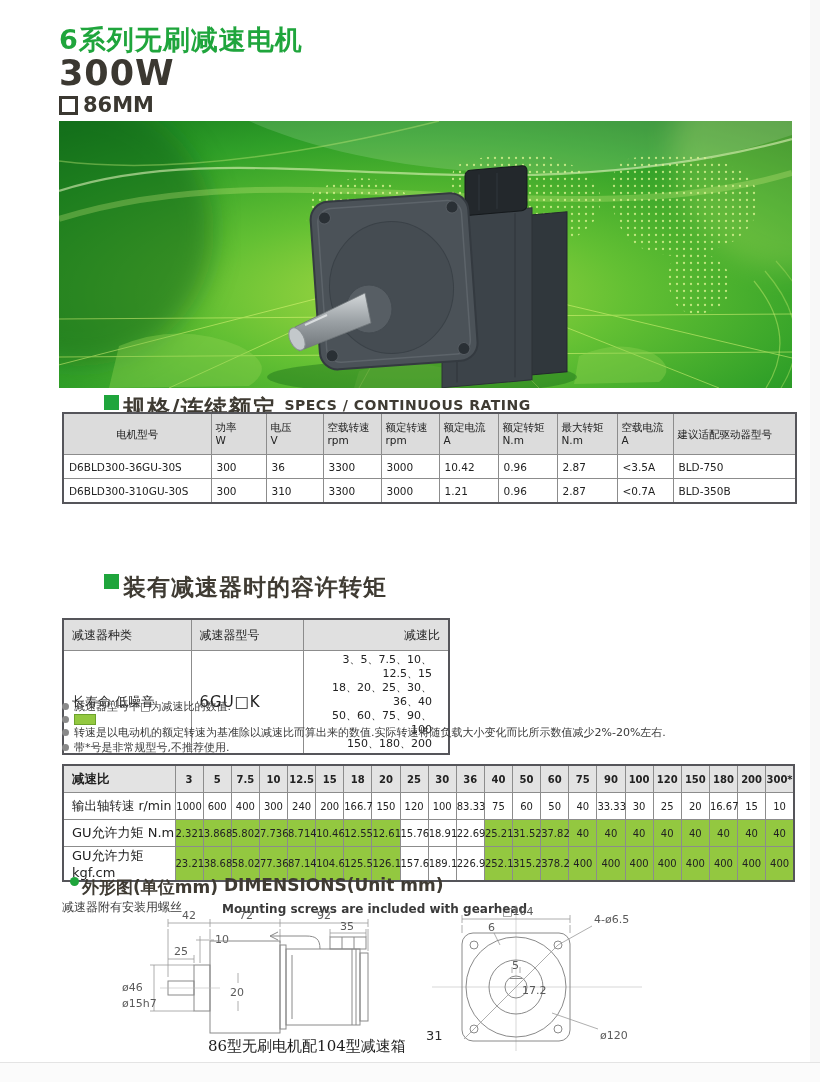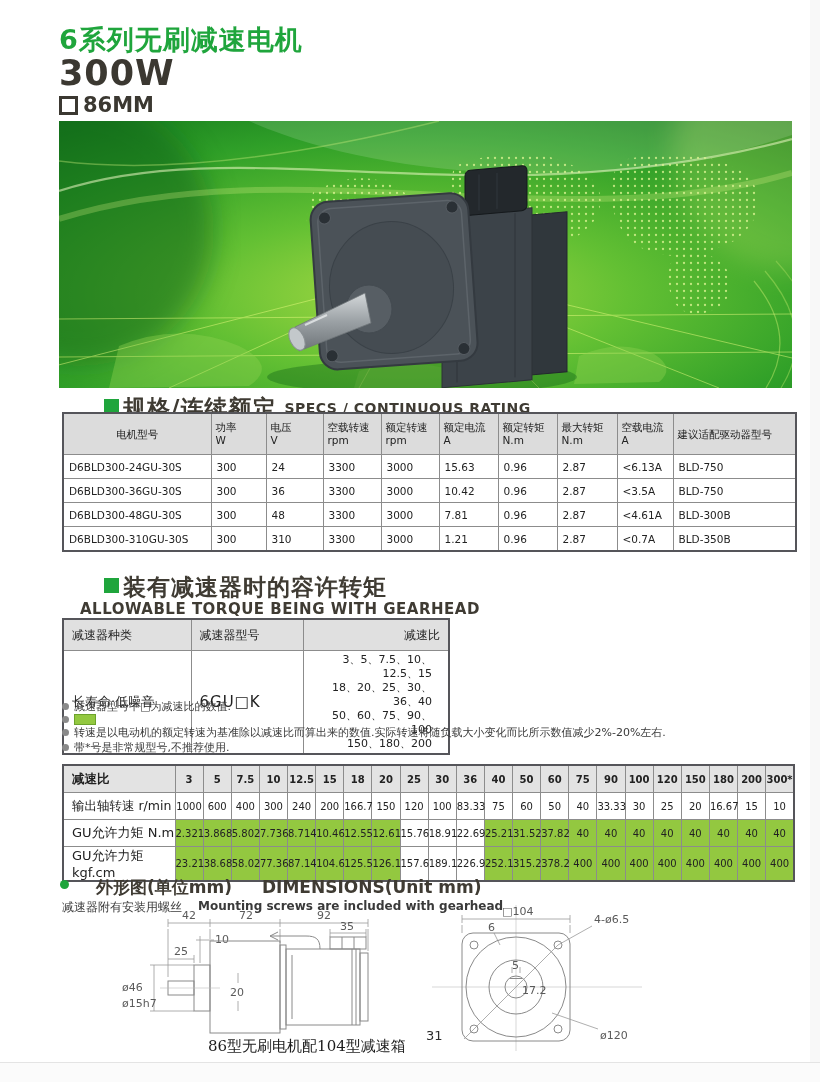--- a/index.html
+++ b/index.html
@@ -10,21 +10,21 @@
   .abs{position:absolute;}
   
   #header-block{left:59px;top:24px;}
   .series-title{color:var(--accent,#1fa53c);font-size:27px;font-weight:bold;line-height:31px;letter-spacing:1px;}
   .power-title{color:#3b3831;font-size:35px;font-weight:bold;line-height:37px;letter-spacing:1px;}
   .frame-line{color:#3b3831;font-size:21px;font-weight:bold;line-height:26px;display:flex;align-items:center;}
   .frame-square{display:inline-block;width:13px;height:13px;border:3px solid #3b3831;margin-right:5px;}
   
   #hero{left:59px;top:121px;width:733px;height:267px;}
   
-  .sec-heading{display:flex;align-items:center;padding-left:45px;}
+  .sec-heading{display:flex;align-items:flex-start;padding-left:45px;}
   .green-sq{width:15px;height:15px;background:var(--accent,#1fa53c);margin-right:4px;margin-bottom:4px;flex:none;}
   .sec-cn{font-size:23px;font-weight:bold;color:#3f3b33;line-height:26px;letter-spacing:1px;}
   .sec-en{font-size:14px;font-weight:bold;color:#3f3b33;margin-left:8px;line-height:20px;letter-spacing:0.5px;}
   .sec-en2{font-size:15px;font-weight:bold;color:#3f3b33;letter-spacing:0.5px;margin-left:21px;line-height:18px;}
   
   table{border-collapse:collapse;table-layout:fixed;}
   #spec-table table{width:733px;border:2px solid #55555a;}
   #spec-table th,#spec-table td{border:1px solid #8c8c8c;font-weight:normal;}
   #spec-table th{background:#dcdcdc;height:36px;text-align:left;vertical-align:middle;padding:2px 4px;font-size:10.5px;color:#222;}
   #spec-table th .h-cn{line-height:13px;}
@@ -47,25 +47,25 @@
   .note-swatch{display:inline-block;width:20px;height:9px;background:var(--cell-green,#93c840);border:1px solid #6da32c;margin-right:2px;flex:none;}
   
   #ratio-table table{width:733px;border:2px solid #55555a;}
   #ratio-table td{border:1px solid #8c8c8c;text-align:center;font-size:10px;color:#222;height:26px;padding:0;background:#fff;}
   #ratio-table td.lbl{text-align:left;padding-left:8px;font-size:12.5px;}
   #ratio-table td.lbl.big{font-size:13px;}
   #ratio-table tr.gray td{background:#e3e3e3;}
   #ratio-table tr.ratios td{font-weight:bold;}
   #ratio-table td.green{background:var(--cell-green,#93c840);}
   
-  #dims-heading{left:60px;top:877px;display:flex;align-items:center;gap:24px;}
+  #dims-heading{left:70px;top:877px;display:flex;align-items:flex-start;}
   .dims-dot{width:9px;height:9px;border-radius:50%;background:var(--accent,#1fa53c);margin:0 3px 5px 0;flex:none;}
   .dims-cn{font-size:17px;font-weight:bold;color:#3f3b33;line-height:20px;}
   .dims-en{font-size:17px;font-weight:bold;color:#3f3b33;margin-left:6px;line-height:16px;}
-  #dims-note{left:62px;top:899px;font-size:12px;color:#3a3a3a;display:flex;align-items:flex-start;}
+  #dims-note{left:62px;top:899px;font-size:12px;color:#3a3a3a;display:flex;align-items:flex-end;gap:24px;}
   .dims-note-en{font-size:12px;font-weight:bold;margin-left:16px;color:#3a3a3a;}
   
   .drawing text{font-family:"DejaVu Sans","Liberation Sans",sans-serif;font-size:11px;fill:#5a5a5a;}
   .drawing .thin{stroke:#9a9a9a;stroke-width:0.8;fill:none;}
   .drawing .body{stroke:#8a8a8a;stroke-width:1;fill:none;}
   .drawing .cline{stroke:#bdbdbd;stroke-width:0.6;fill:none;}
   
   #caption{left:208px;top:1037px;font-family:"DejaVu Serif","Liberation Serif",serif;font-size:15px;color:#1d1d1d;}
   #page-number{left:426px;top:1028px;font-size:13px;color:#2c2c2c;}
   #edge-right{right:0;top:0;width:10px;height:1082px;background:#f3f3f3;opacity:.6;}
@@ -228,54 +228,30 @@
             <div class="h-cn">空载电流</div>
             <div class="h-unit">A</div>
           </th>
           <th>
             <div class="h-cn">建议适配驱动器型号</div>
           </th>
         </tr>
       </thead>
     <tbody id="spec-body">
         <tr>
-          <td>D6BLD300-24GU-30S</td>
-          <td>300</td>
-          <td>24</td>
-          <td>3300</td>
-          <td>3000</td>
-          <td>15.63</td>
-          <td>0.96</td>
-          <td>2.87</td>
-          <td>&lt;6.13A</td>
-          <td>BLD-750</td>
-        </tr>
-        <tr>
           <td>D6BLD300-36GU-30S</td>
           <td>300</td>
           <td>36</td>
           <td>3300</td>
           <td>3000</td>
           <td>10.42</td>
           <td>0.96</td>
           <td>2.87</td>
           <td>&lt;3.5A</td>
           <td>BLD-750</td>
-        </tr>
-        <tr>
-          <td>D6BLD300-48GU-30S</td>
-          <td>300</td>
-          <td>48</td>
-          <td>3300</td>
-          <td>3000</td>
-          <td>7.81</td>
-          <td>0.96</td>
-          <td>2.87</td>
-          <td>&lt;4.61A</td>
-          <td>BLD-300B</td>
         </tr>
         <tr>
           <td>D6BLD300-310GU-30S</td>
           <td>300</td>
           <td>310</td>
           <td>3300</td>
           <td>3000</td>
           <td>1.21</td>
           <td>0.96</td>
           <td>2.87</td>
@@ -284,21 +260,20 @@
         </tr>
       </tbody>
   </table>
 </div>
 
 <div class="abs" style="left:59px;top:574px;">
   <div class="sec-heading">
     <span class="green-sq"></span>
     <span class="sec-cn">装有减速器时的容许转矩</span>
   </div>
-  <div class="sec-en2">ALLOWABLE TORQUE BEING WITH GEARHEAD</div>
 </div>
 
 <div id="gearhead-table" class="abs" style="left:62px;top:618px;">
   <table>
     <colgroup>
         <col style="width:128px">
         <col style="width:112px">
         <col style="width:146px">
       </colgroup>
     <thead>

